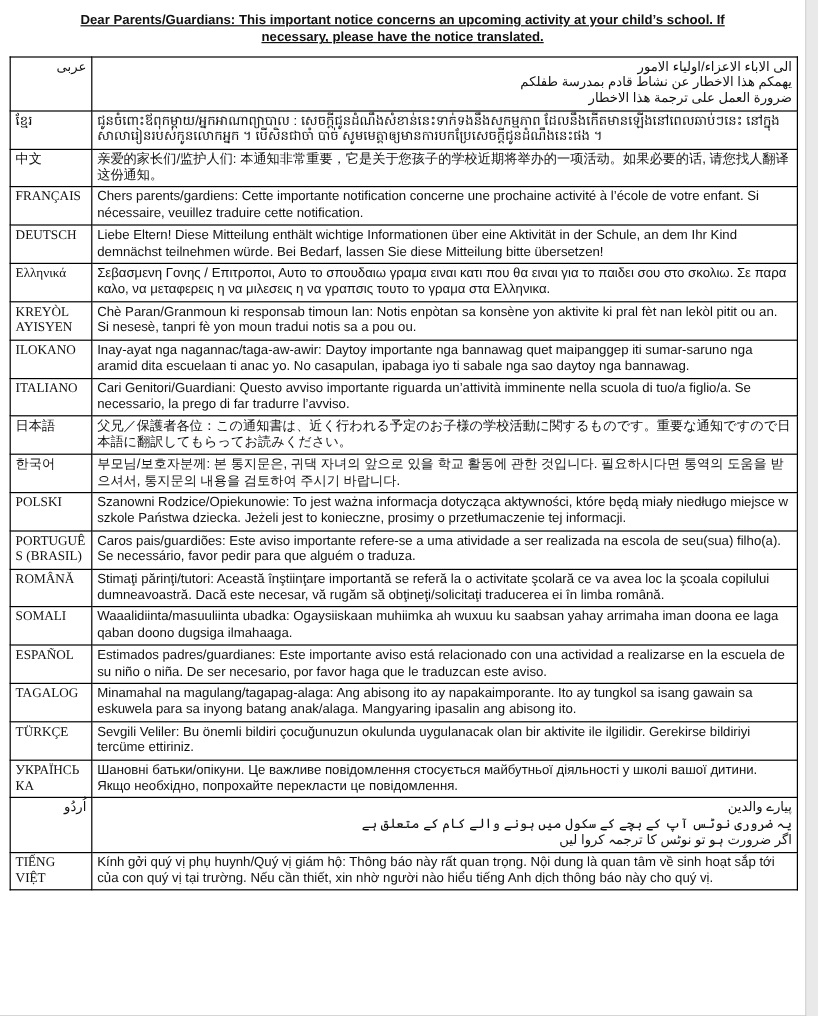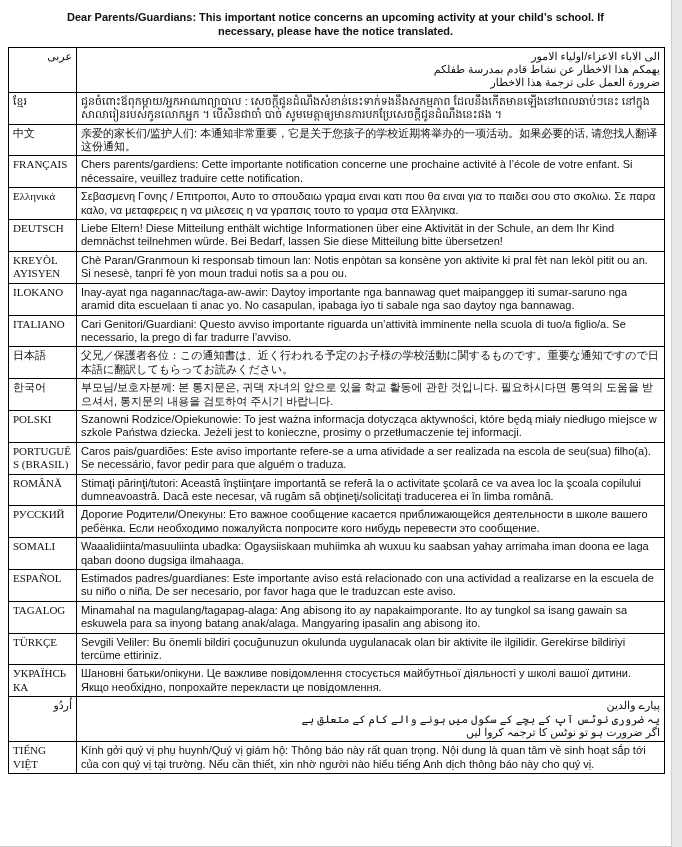--- a/index.html
+++ b/index.html
@@ -16,20 +16,21 @@
     border-right: 1px solid #cccccc;
     border-bottom: 1px solid #cccccc;
   }
   .header {
     font-weight: bold;
     font-size: 11px;
     line-height: 1.3;
     text-align: center;
     padding: 4px 60px 8px 60px;
     color: #111;
+    text-decoration: underline;
   }
   table.notice-table {
     border-collapse: collapse;
     width: 656px;
     margin-left: 8px;
     table-layout: fixed;
   }
   td {
     border: 1px solid #000;
     vertical-align: top;
@@ -77,27 +78,27 @@
     <td class="lang-cell">中文</td>
     <td class="text-cell">亲爱的家长们/监护人们: 本通知非常重要，它是关于您孩子的学校近期将举办的一项活动。如果必要的话, 请您找人翻译这份通知。</td>
   </tr>
 
   <tr>
     <td class="lang-cell">FRANÇAIS</td>
     <td class="text-cell">Chers parents/gardiens:  Cette importante notification concerne une prochaine activité à l’école de votre enfant. Si nécessaire, veuillez traduire cette notification.</td>
   </tr>
 
   <tr>
-    <td class="lang-cell">Ελληνικά</td>
-    <td class="text-cell">Σεβασμενη Γονης / Επιτροποι, Αυτο το σπουδαιω γραμα ειναι κατι που θα ειναι για το παιδει σου στο σκολιω. Σε παρα καλο, να μεταφερεις η να μιλεσεις η να γραπσις τουτο το γραμα στα Ελληνικα.</td>
+    <td class="lang-cell">DEUTSCH</td>
+    <td class="text-cell">Liebe Eltern! Diese Mitteilung enthält wichtige Informationen über eine Aktivität in der Schule, an dem Ihr Kind demnächst teilnehmen würde. Bei Bedarf, lassen Sie diese Mitteilung bitte übersetzen!</td>
   </tr>
 
   <tr>
-    <td class="lang-cell">DEUTSCH</td>
-    <td class="text-cell">Liebe Eltern! Diese Mitteilung enthält wichtige Informationen über eine Aktivität in der Schule, an dem Ihr Kind demnächst teilnehmen würde. Bei Bedarf, lassen Sie diese Mitteilung bitte übersetzen!</td>
+    <td class="lang-cell">Ελληνικά</td>
+    <td class="text-cell">Σεβασμενη Γονης / Επιτροποι, Αυτο το σπουδαιω γραμα ειναι κατι που θα ειναι για το παιδει σου στο σκολιω. Σε παρα καλο, να μεταφερεις η να μιλεσεις η να γραπσις τουτο το γραμα στα Ελληνικα.</td>
   </tr>
 
   <tr>
     <td class="lang-cell">KREYÒL AYISYEN</td>
     <td class="text-cell">Chè Paran/Granmoun ki responsab timoun lan: Notis enpòtan sa konsène yon aktivite ki pral fèt nan lekòl pitit ou an.  Si nesesè, tanpri fè yon moun tradui notis sa a pou ou.</td>
   </tr>
 
 
   <tr>
     <td class="lang-cell">ILOKANO</td>
@@ -127,24 +128,20 @@
   <tr>
     <td class="lang-cell">PORTUGUÊS (BRASIL)</td>
     <td class="text-cell">Caros pais/guardiões:  Este aviso importante refere-se a uma atividade a ser realizada na escola de seu(sua) filho(a). Se necessário, favor pedir para que alguém o traduza.</td>
   </tr>
 
   <tr>
     <td class="lang-cell">ROMÂNĂ</td>
     <td class="text-cell">Stimaţi părinţi/tutori:  Această înştiinţare importantă se referă la o activitate şcolară ce va avea loc la şcoala copilului dumneavoastră.   Dacă este necesar, vă rugăm să obţineţi/solicitaţi traducerea ei în limba română.</td>
   </tr>
 
-  <tr>
-    <td class="lang-cell">РУССКИЙ</td>
-    <td class="text-cell">Дорогие Родители/Опекуны: Ето важное сообщение касается приближающейся деятельности в школе вашего ребёнка.   Если необходимо пожалуйста попросите кого нибудь перевести это сообщение.</td>
-  </tr>
 
   <tr>
     <td class="lang-cell">SOMALI</td>
     <td class="text-cell">Waaalidiinta/masuuliinta ubadka: Ogaysiiskaan muhiimka ah wuxuu ku saabsan yahay arrimaha iman doona ee laga qaban doono dugsiga ilmahaaga.</td>
   </tr>
 
   <tr>
     <td class="lang-cell">ESPAÑOL</td>
     <td class="text-cell">Estimados padres/guardianes: Este importante aviso está relacionado con una actividad a realizarse en la escuela de su niño o niña. De ser necesario, por favor haga que le traduzcan este aviso.</td>
   </tr>

